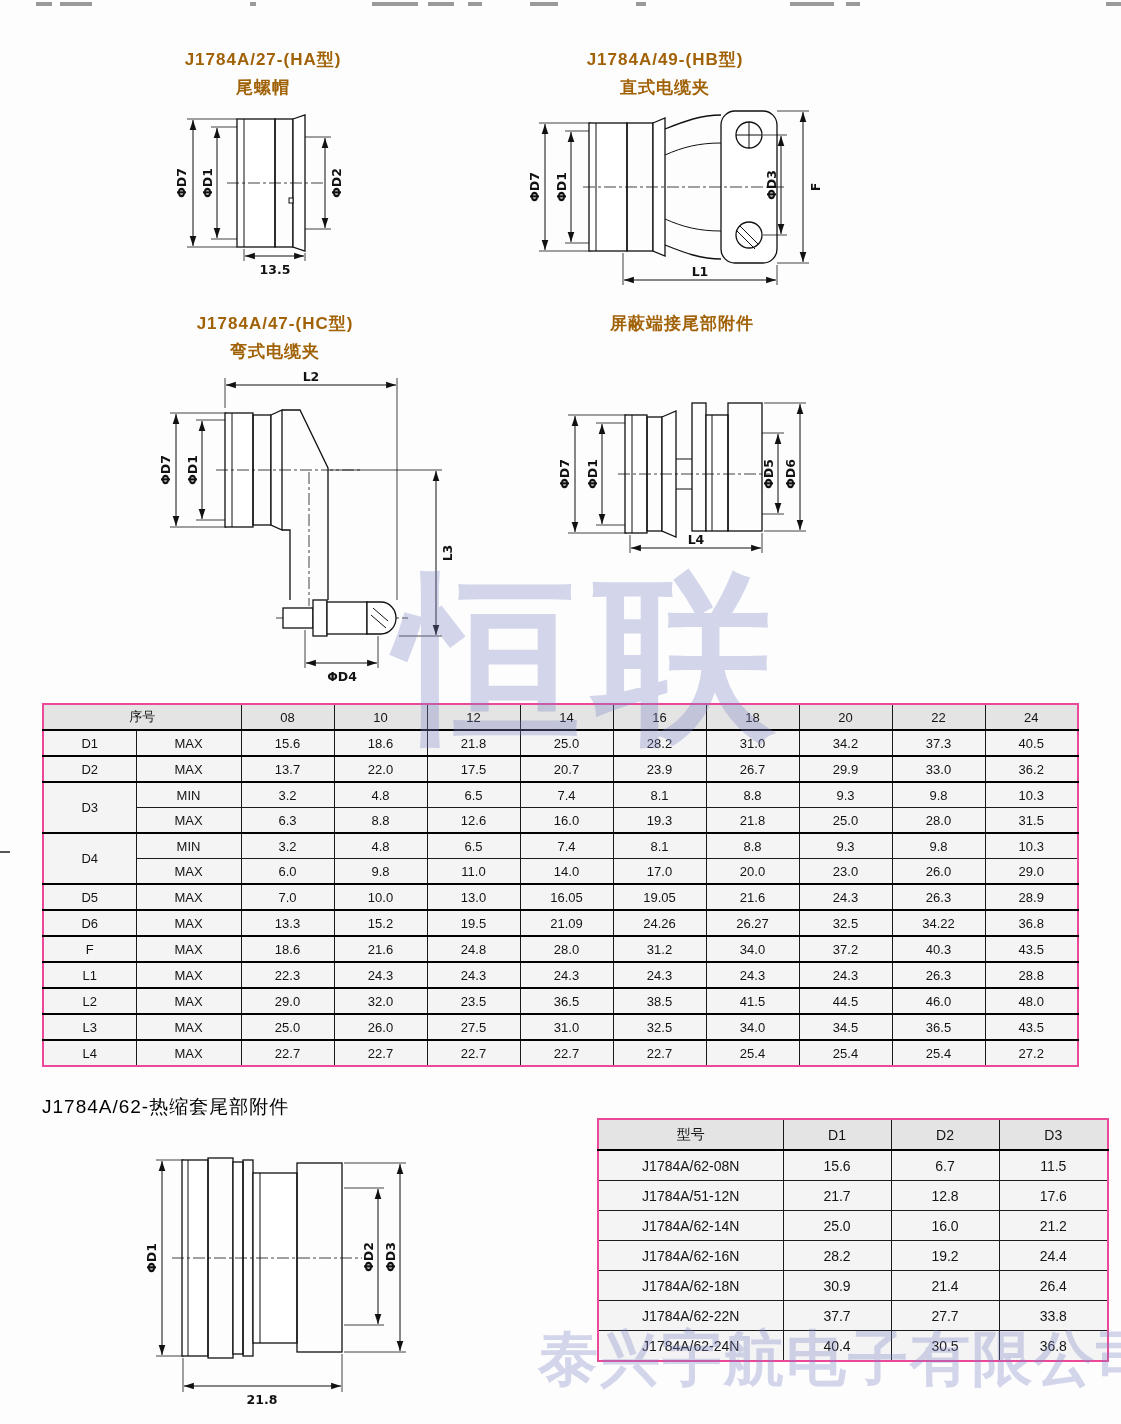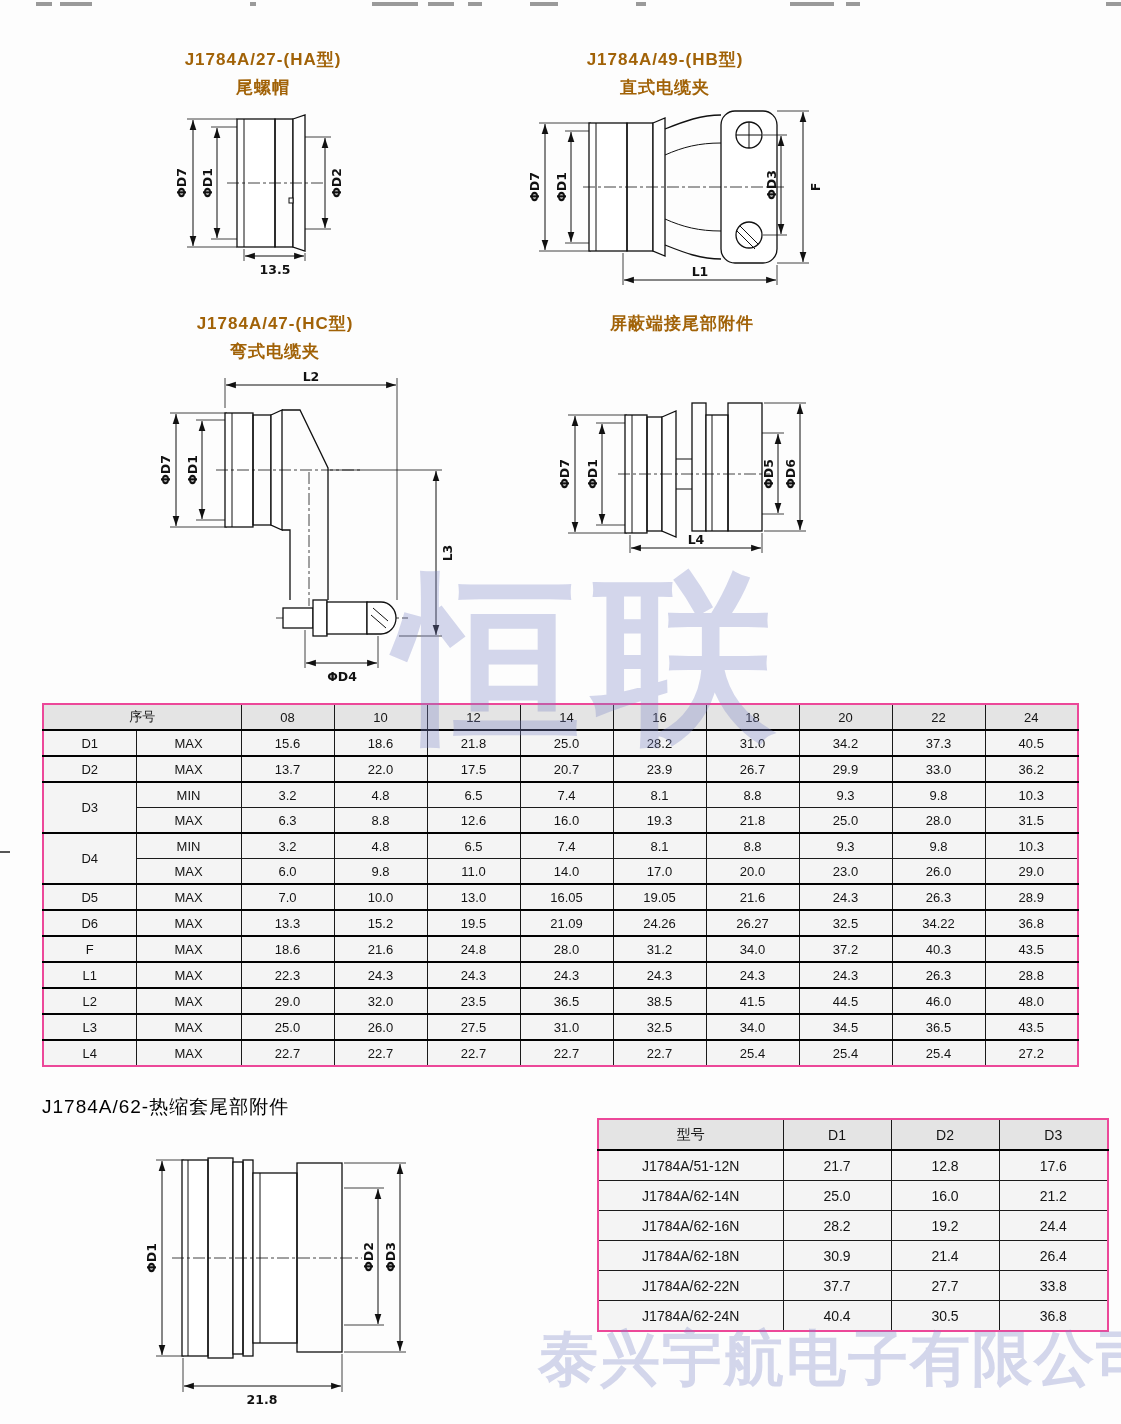--- a/index.html
+++ b/index.html
@@ -493,20 +493,26 @@
 <thead>
       <tr>
         <th>型号</th>
         <th>D1</th>
         <th>D2</th>
         <th>D3</th>
       </tr>
     </thead>
     <tbody>
       <tr>
+        <td>J1784A/62-08N</td>
+        <td>15.6</td>
+        <td>6.7</td>
+        <td>11.5</td>
+      </tr>
+      <tr>
         <td>J1784A/51-12N</td>
         <td>21.7</td>
         <td>12.8</td>
         <td>17.6</td>
       </tr>
       <tr>
         <td>J1784A/62-14N</td>
         <td>25.0</td>
         <td>16.0</td>
         <td>21.2</td>

